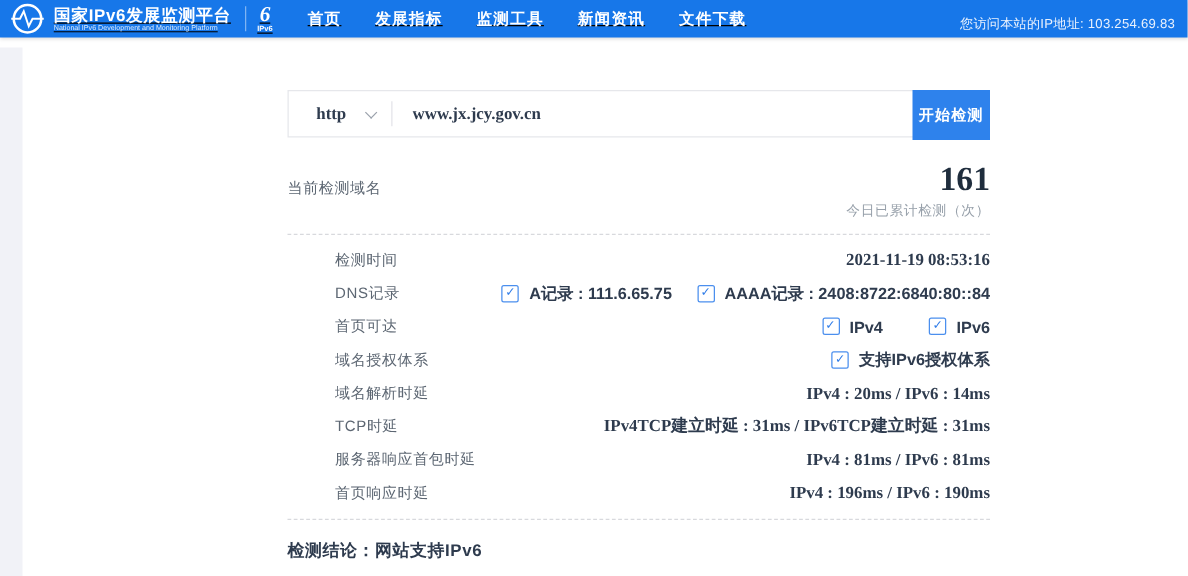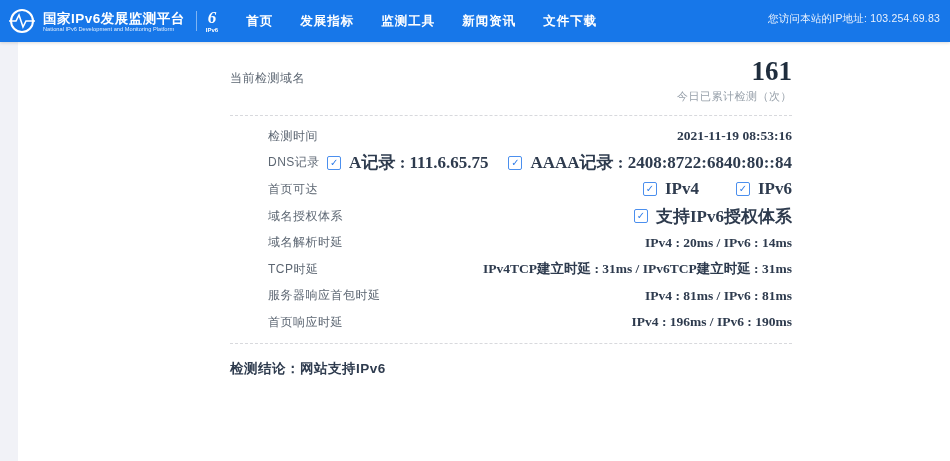--- a/index.html
+++ b/index.html
@@ -11,23 +11,23 @@
     --value-dark:#2e3b4e;
     --caption-gray:#97a0aa;
     --line-gray:#d8d9dd;
     --box-border:#e6e7eb;
     --strip-gray:#f1f2f7;
   }
   *{margin:0;padding:0;box-sizing:border-box;}
   html,body{width:950px;height:461px;overflow:hidden;background:#ffffff;
     font-family:"Liberation Sans","DejaVu Sans",sans-serif;}
   
-  .header{position:absolute;top:0;left:0;width:950px;height:42px;
+  .header{position:absolute;top:0;left:0;width:950px;height:30px;
     background:var(--header-blue);display:flex;align-items:center;
-    box-shadow:0 1px 3px rgba(0,0,0,.15);z-index:5;}
+    box-shadow:0 1px 3px rgba(0,0,0,.15);z-index:5;text-decoration:underline;}
   .brand{display:flex;align-items:center;margin-left:8px;}
   .brand svg{display:block;}
   .brand-text{margin-left:7px;color:#fff;}
   .brand-title{font-size:13.5px;font-weight:bold;letter-spacing:.5px;line-height:15px;white-space:nowrap;}
   .brand-sub{font-size:6px;opacity:.85;transform:scale(.95);transform-origin:left;white-space:nowrap;}
   .brand-divider{width:1px;height:20px;background:rgba(255,255,255,.45);margin:0 9px 0 11px;}
   .six-logo{color:#fff;text-align:center;line-height:1;}
   .six-glyph{font-family:"Liberation Serif",serif;font-weight:bold;font-size:17px;font-style:italic;}
   .six-word{font-size:6px;font-weight:bold;margin-top:1px;}
   .nav{display:flex;align-items:center;margin-left:28px;gap:27px;}
@@ -58,21 +58,21 @@
   .dashed{border-top:1px dashed var(--line-gray);margin-top:11px;}
   
   .rows{margin-top:7px;}
   .row{height:26.6px;display:flex;align-items:center;justify-content:space-between;}
   .row-label{font-size:12px;color:var(--label-gray);letter-spacing:.5px;white-space:nowrap;margin-left:38px;}
   .row-value{font-family:"Liberation Serif",serif;font-weight:bold;font-size:13.5px;color:var(--value-dark);white-space:nowrap;}
   .check-group{display:flex;align-items:center;}
   .check-item{display:flex;align-items:center;}
   .checkbox{width:14px;height:14px;border:1px solid var(--check-border);border-radius:2px;background:#fff;
     color:var(--check-blue);font-size:10px;font-weight:bold;line-height:12px;text-align:center;cursor:pointer;flex:none;}
-  .check-label{margin-left:8px;font-family:Liberation Serif, serif;font-weight:bold;font-size:17px;color:var(--value-dark);white-space:nowrap;}
+  .check-label{margin-left:8px;font-family:Liberation Sans, sans-serif;font-weight:bold;font-size:13px;color:var(--value-dark);white-space:nowrap;}
   
   .conclusion{margin-top:16px;font-size:13.5px;font-weight:bold;color:var(--value-dark);letter-spacing:.5px;}
 </style>
 </head>
 <body>
 
 <div class="header">
   <div class="brand">
     <svg width="28" height="28" viewBox="0 0 28 28">
       <circle cx="14" cy="14" r="11" fill="none" stroke="#ffffff" stroke-width="2"></circle>
@@ -97,20 +97,29 @@
     <span class="nav-item">文件下载</span>
   </div>
 
   <div class="visitor-ip">您访问本站的IP地址: 103.254.69.83</div>
 </div>
 
 <div class="left-strip"></div>
 
 <div class="content">
 
+  <div class="search-bar">
+    <div class="proto">
+      <span class="proto-label">http</span>
+      <span class="chevron"></span>
+    </div>
+    <div class="proto-divider"></div>
+    <input class="domain-input" value="www.jx.jcy.gov.cn" style="">
+    <button class="submit-btn">开始检测</button>
+  </div>
 
   <div class="counter">
     <div class="counter-label">当前检测域名</div>
     <div class="counter-right">
       <div class="counter-value">161</div>
       <div class="counter-caption">今日已累计检测（次）</div>
     </div>
   </div>
 
   <div class="dashed"></div>

